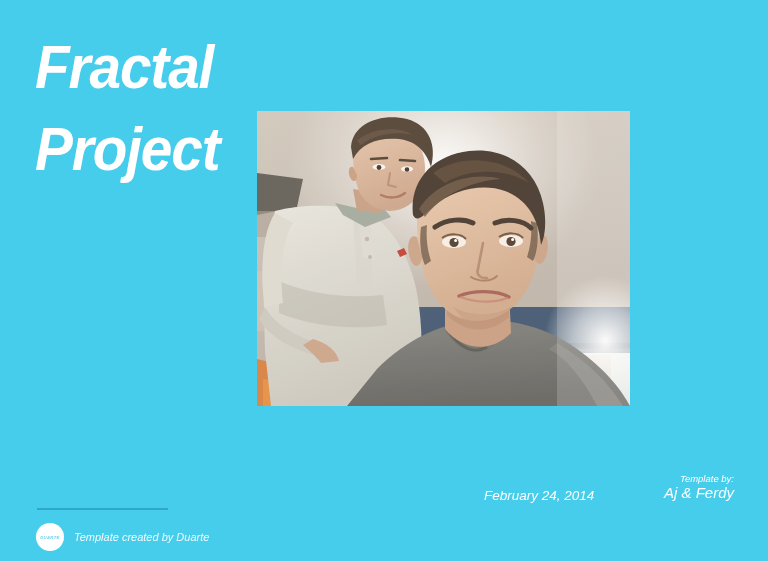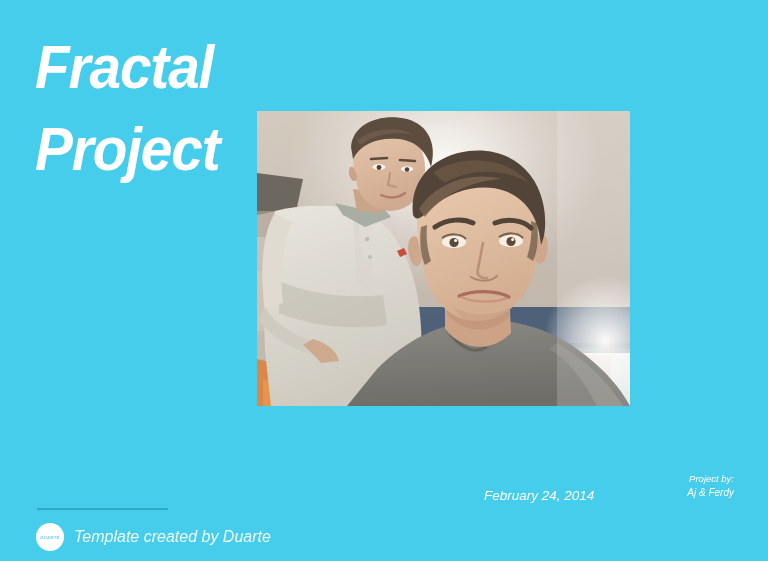--- a/index.html
+++ b/index.html
@@ -83,21 +83,21 @@
   .prepared-label {
     display: block;
     color: #ffffff;
     font-size: 9.5px;
     line-height: 12px;
     white-space: nowrap;
   }
   .prepared-names {
     display: block;
     color: #ffffff;
-    font-size: 10px;
+    font-size: 15px;
     line-height: 16px;
     white-space: nowrap;
   }
 
   
   .credit-rule {
     position: absolute;
     left: 37px;
     top: 508px;
     width: 131px;
@@ -126,21 +126,21 @@
     font-size: 4.2px;
     letter-spacing: 0.35px;
     font-weight: bold;
     color: #6fd2ea;
     transform: scale(1);
     white-space: nowrap;
   }
   .credit-text {
     color: #ffffff;
     opacity: 0.92;
-    font-size: 16px;
+    font-size: 11px;
     line-height: 14px;
     white-space: nowrap;
   }
 </style>
 </head>
 <body>
 
 <div class="slide">
 
   <div class="title-block">
@@ -308,21 +308,21 @@
       <path d="M196 196 C 214 206, 240 206, 256 194 C 248 208, 226 214, 206 208 Z" fill="#bd8f71" opacity="0.45"></path>
 
       <rect x="0" y="0" width="373" height="295" fill="#fff3e0" opacity="0.1"></rect>
       <rect x="300" y="0" width="73" height="295" fill="#ffffff" opacity="0.18"></rect>
     </svg>
   </div>
 
   <div class="date-text">February 24, 2014</div>
 
   <div class="prepared-block">
-    <span class="prepared-label">Project by:</span>
+    <span class="prepared-label">Template by:</span>
     <span class="prepared-names">Aj &amp; Ferdy</span>
   </div>
 
   <div class="credit-rule"></div>
   <div class="credit-row">
     <div class="duarte-logo">
       <span>DUARTE</span>
     </div>
     <span class="credit-text">Template created by Duarte</span>
   </div>

